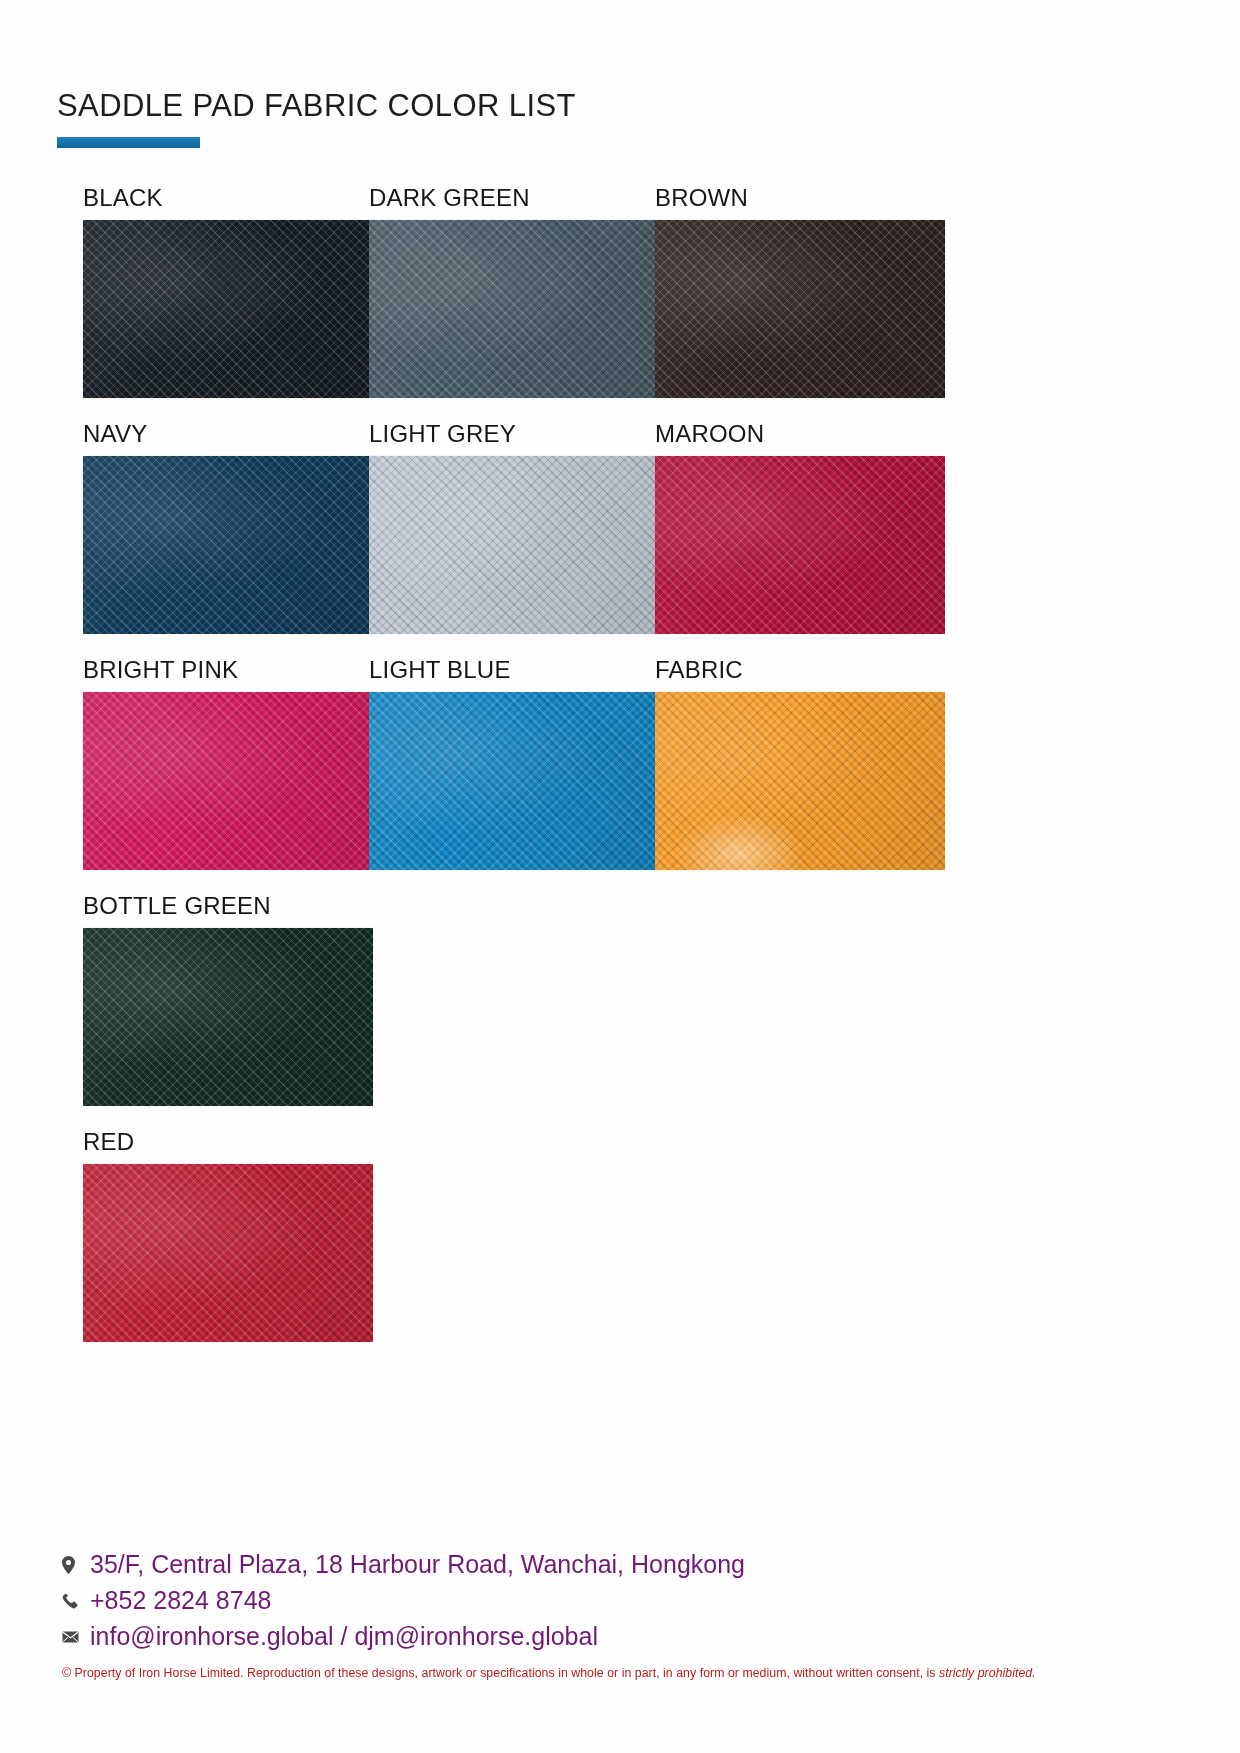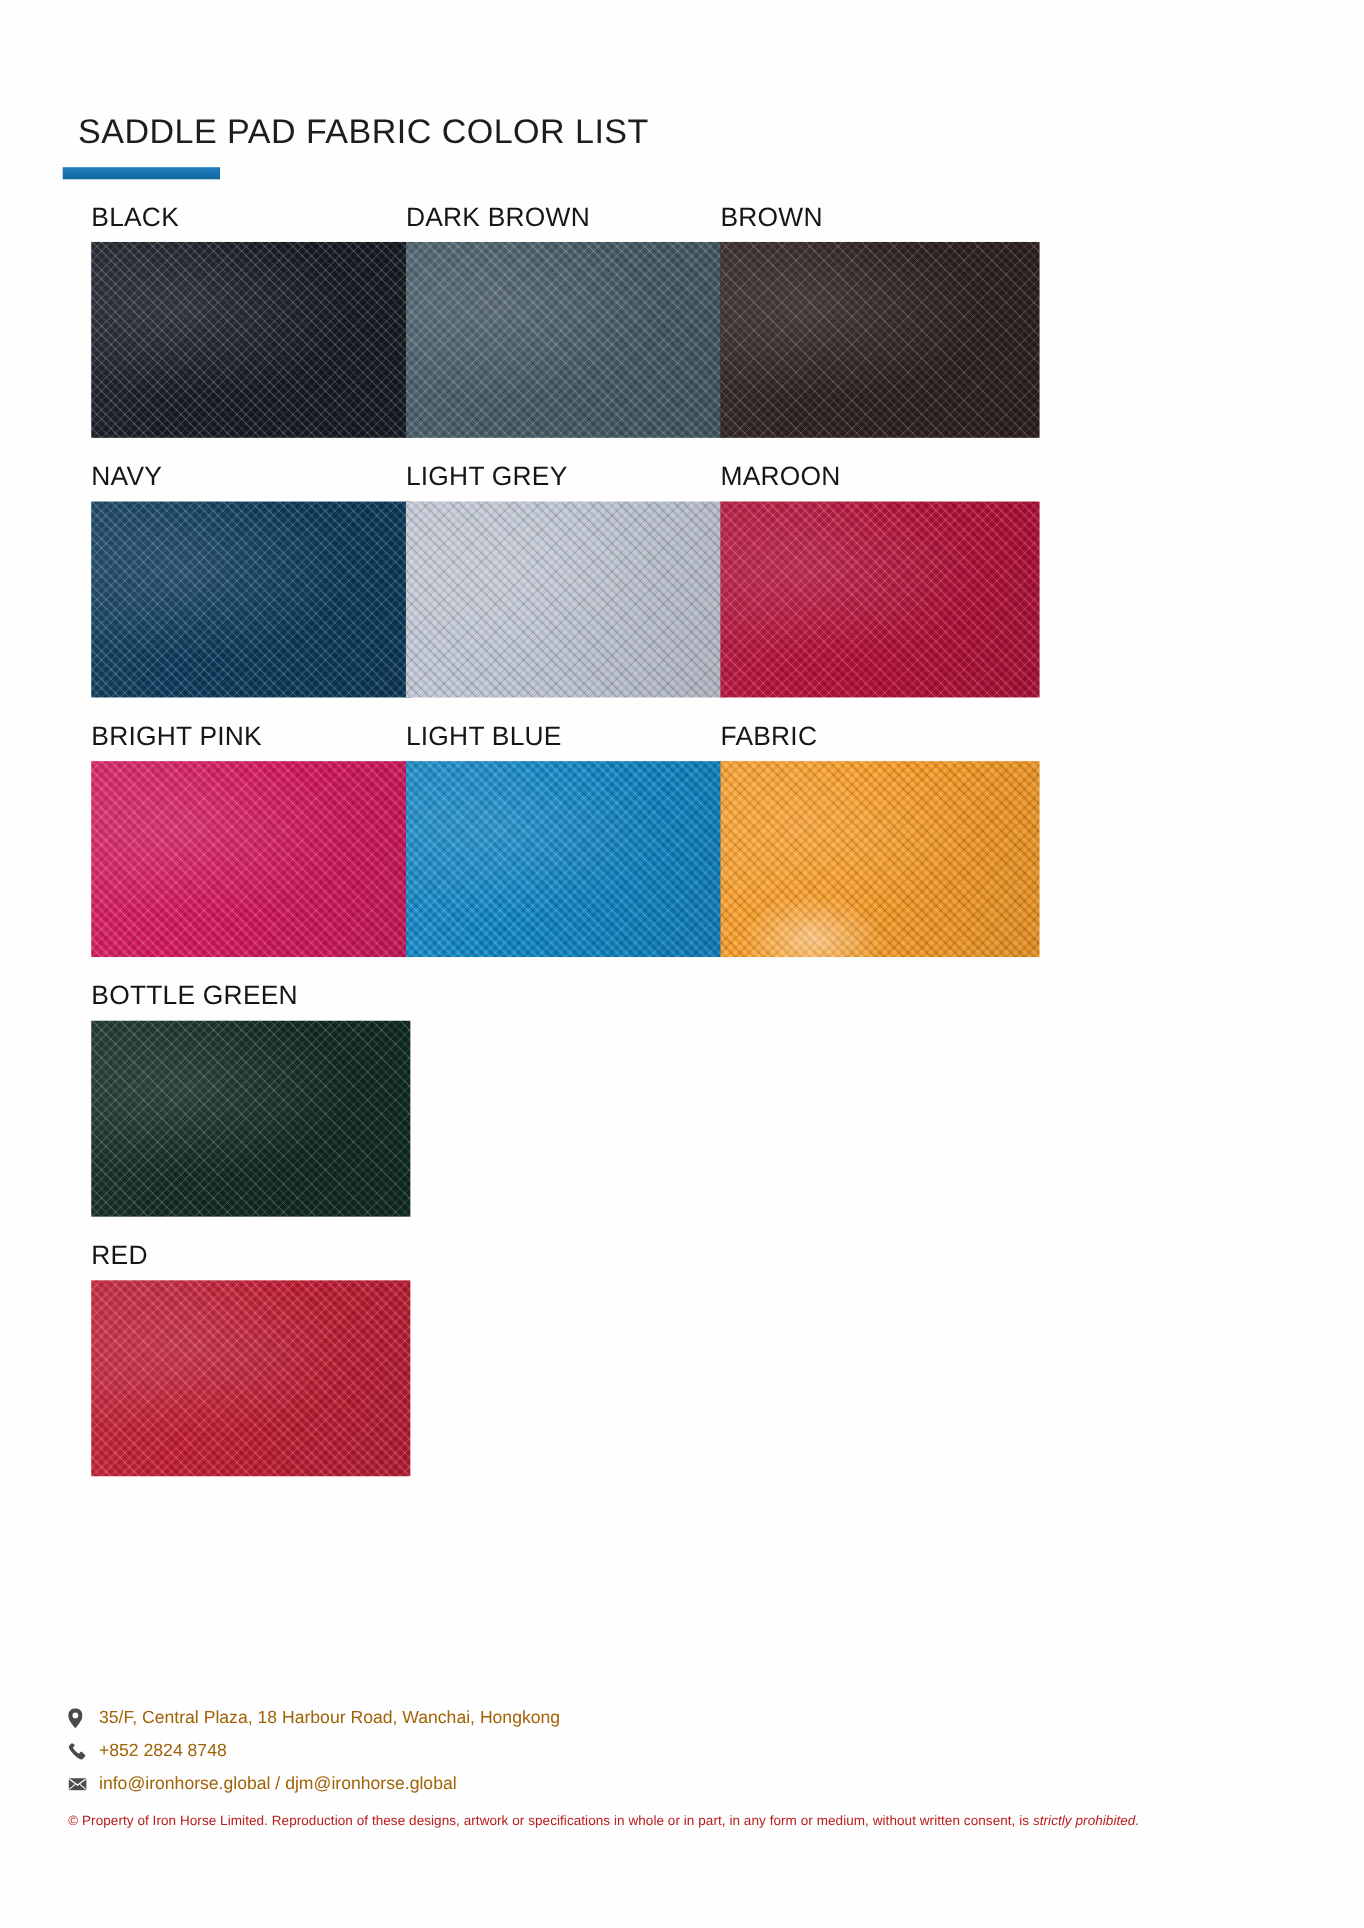--- a/index.html
+++ b/index.html
@@ -30,21 +30,21 @@
     left: 57px;
     top: 88px;
     width: 1100px;
   }
   .doc-title {
     font-size: 31px;
     font-weight: 400;
     letter-spacing: 0.4px;
     color: #1d1d1d;
     white-space: nowrap;
-    margin: 14px;
+    margin: 0;
     font-family: "Liberation Sans", sans-serif;
   }
   .title-rule {
     margin-top: 13px;
     width: 143px;
     height: 11px;
     background: linear-gradient(180deg, #2480bf 0%, #1671ad 55%, #14659b 100%);
   }
 
   
@@ -127,22 +127,22 @@
   
   .footer {
     position: absolute;
     left: 62px;
     top: 1552px;
     width: 1110px;
   }
   .contact-line {
     display: flex;
     align-items: center;
-    font-size: 16px;
-    color: #a16207;
+    font-size: 25px;
+    color: #701a75;
     line-height: 1.0;
     margin-bottom: 11px;
     font-family: "Liberation Sans", sans-serif;
   }
   .contact-icon {
     width: 22px;
     min-width: 22px;
     height: 19px;
     display: inline-flex;
     align-items: center;
@@ -171,21 +171,21 @@
   </div>
 
   <div class="grid">
 
     <div class="grid-row">
       <div class="cell">
         <div class="swatch-label">BLACK</div>
         <div class="swatch" style="background-color: rgb(22, 29, 36);"><span class="glare-spot"></span></div>
       </div>
       <div class="cell">
-        <div class="swatch-label">DARK BROWN</div>
+        <div class="swatch-label">DARK GREEN</div>
         <div class="swatch" style="background-color: rgb(71, 91, 102);"><span class="glare-spot"></span></div>
       </div>
       <div class="cell">
         <div class="swatch-label">BROWN</div>
         <div class="swatch" style="background-color: rgb(46, 34, 32);"><span class="glare-spot"></span></div>
       </div>
     </div>
 
     <div class="grid-row">
       <div class="cell">

